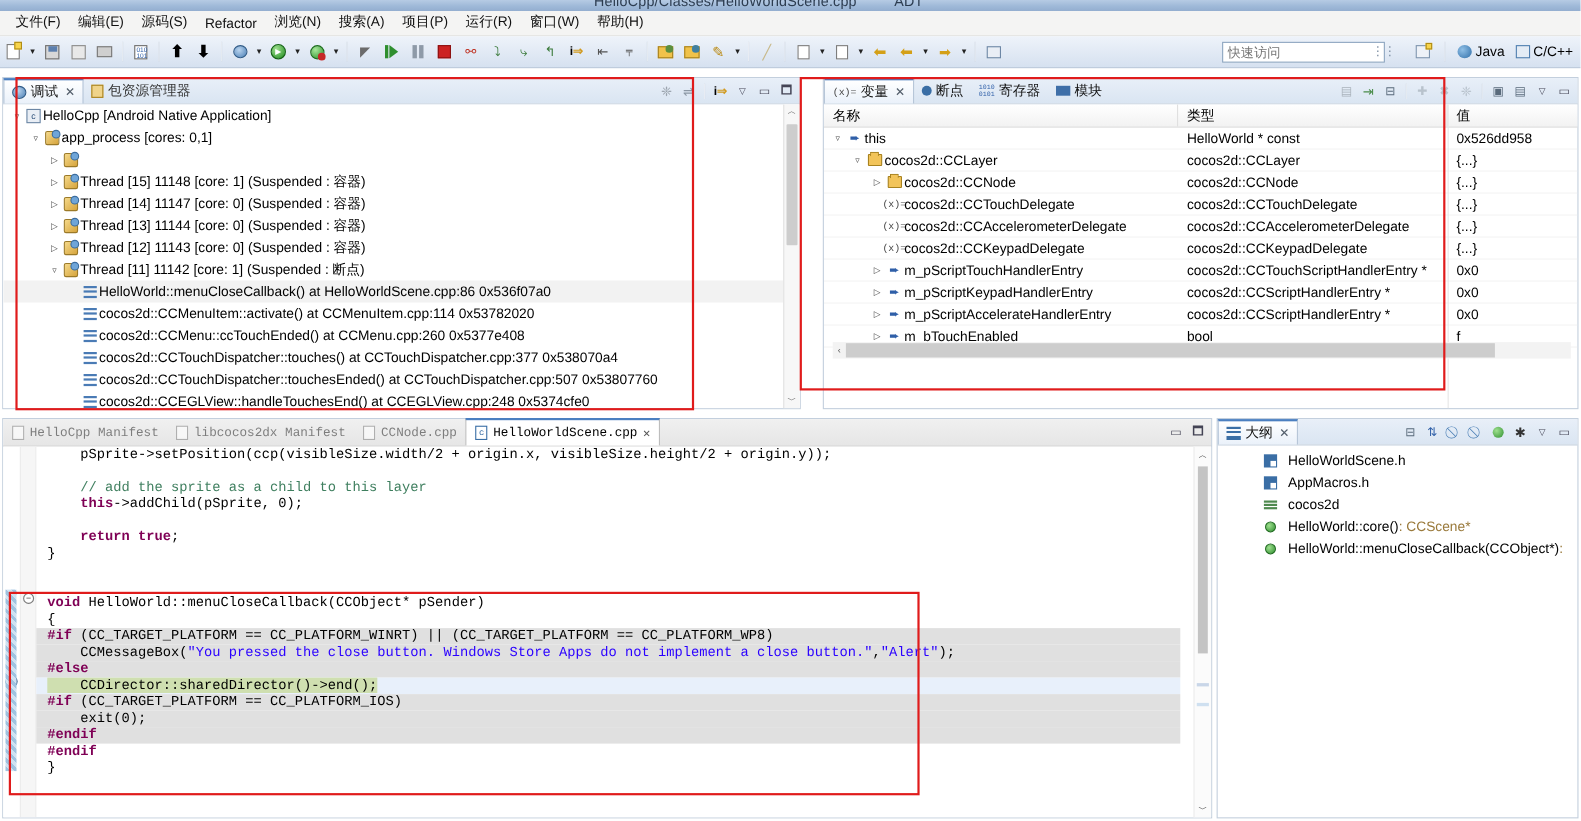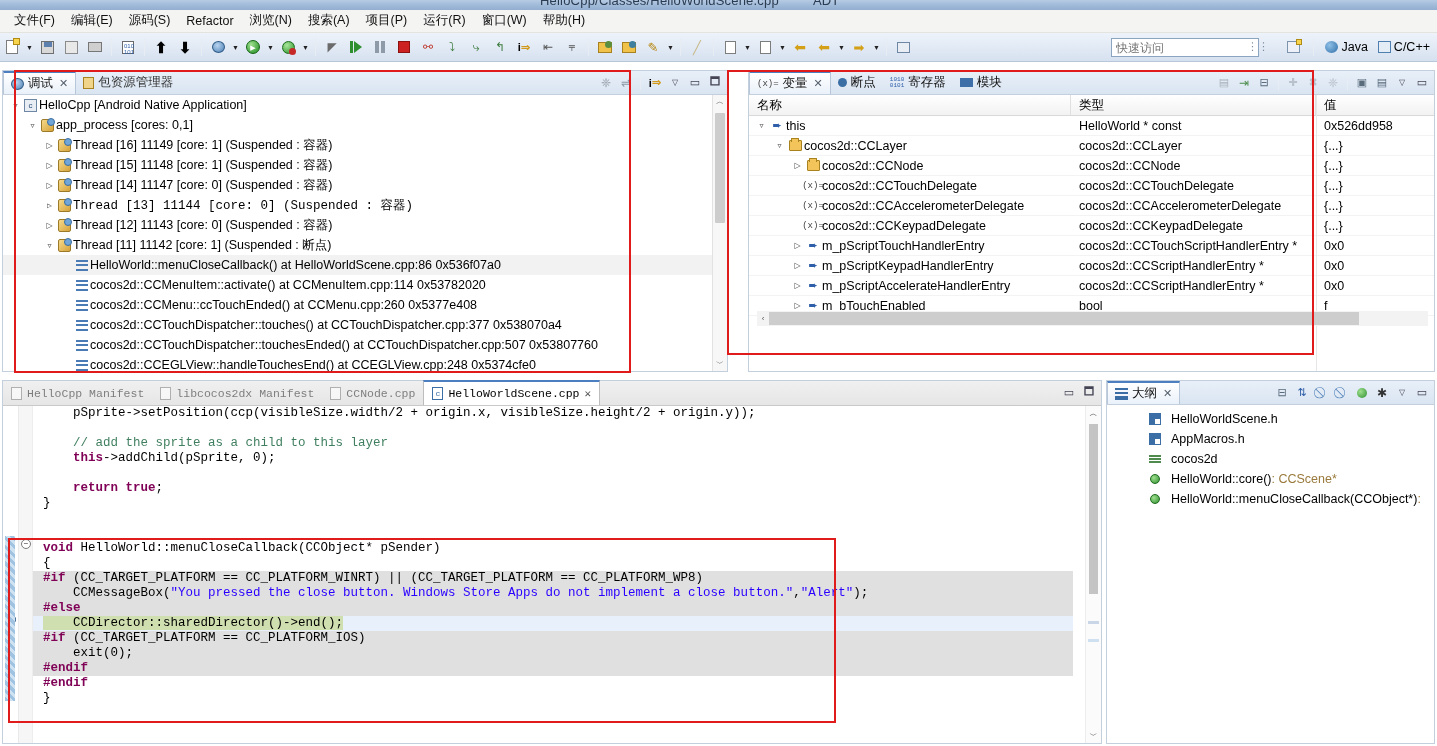--- a/index.html
+++ b/index.html
@@ -414,37 +414,36 @@
           <span class="tree-ico">
             <span class="badge-thread"></span>
           </span>
           <span class="tree-lbl">app_process [cores: 0,1]</span>
         </div>
         <div class="tree-row" style="padding-left: 40px;">
           <span class="twisty tw-collapsed"></span>
           <span class="tree-ico">
             <span class="badge-thread"></span>
           </span>
-          <span class="tree-lbl">Thread [16] 11149 [core: 1] (Suspended : 容器)</span>
         </div>
         <div class="tree-row" style="padding-left: 40px;">
           <span class="twisty tw-collapsed"></span>
           <span class="tree-ico">
             <span class="badge-thread"></span>
           </span>
           <span class="tree-lbl">Thread [15] 11148 [core: 1] (Suspended : 容器)</span>
         </div>
         <div class="tree-row" style="padding-left: 40px;">
           <span class="twisty tw-collapsed"></span>
           <span class="tree-ico">
             <span class="badge-thread"></span>
           </span>
           <span class="tree-lbl">Thread [14] 11147 [core: 0] (Suspended : 容器)</span>
         </div>
-        <div class="tree-row" style="padding-left: 40px; font-family: Liberation Mono, monospace;">
+        <div class="tree-row" style="padding-left: 40px;">
           <span class="twisty tw-collapsed"></span>
           <span class="tree-ico">
             <span class="badge-thread"></span>
           </span>
           <span class="tree-lbl">Thread [13] 11144 [core: 0] (Suspended : 容器)</span>
         </div>
         <div class="tree-row" style="padding-left: 40px;">
           <span class="twisty tw-collapsed"></span>
           <span class="tree-ico">
             <span class="badge-thread"></span>

